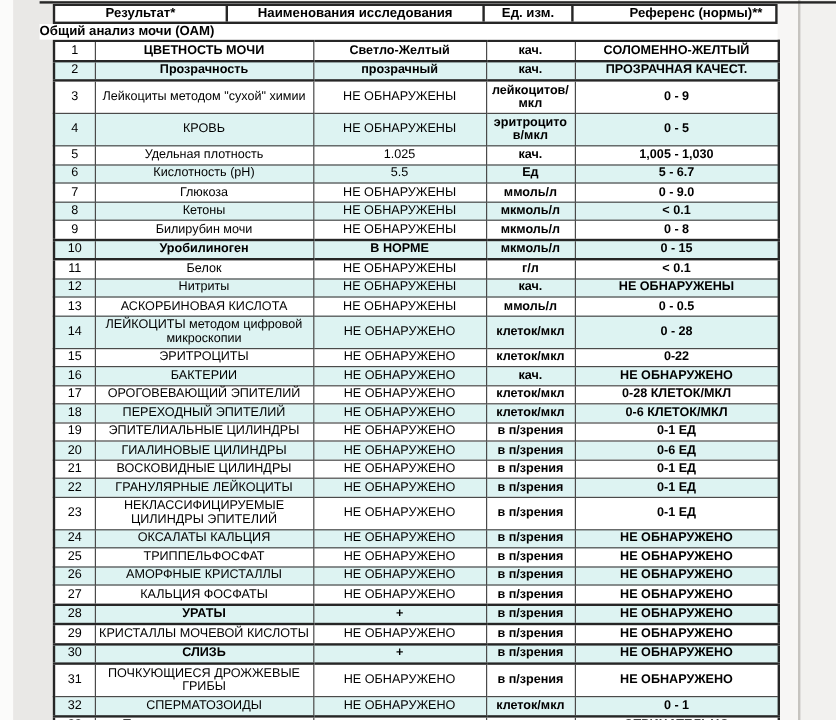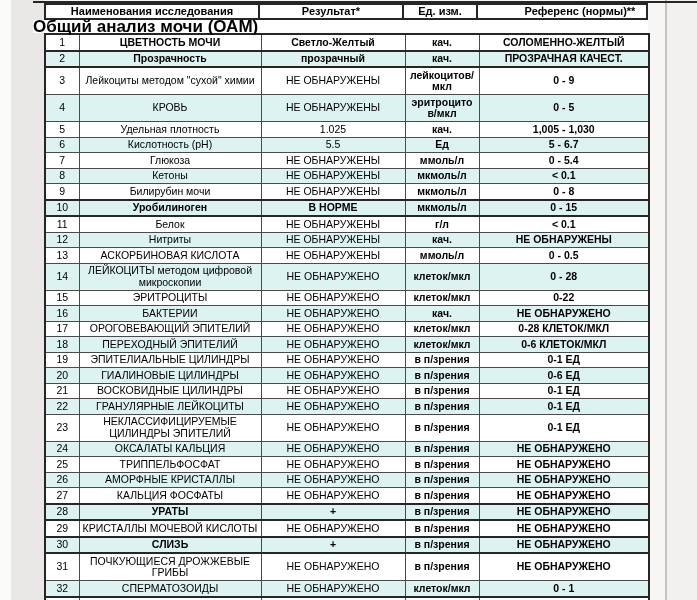--- a/index.html
+++ b/index.html
@@ -14,21 +14,21 @@
   .report { position:absolute; left:44px; top:3px; width:604px; }
 
   .hdr-row { display:flex; width:604px; border:2px solid var(--border-dark,#222); background:#fff;
              font-weight:bold; font-size:11px; height:17px; align-items:center; }
   .hdr-cell { text-align:center; border-right:2px solid var(--border-dark,#222); height:100%;
               display:flex; align-items:center; justify-content:center; line-height:11px; }
   .hdr-cell:last-child { border-right:none;margin-left:36px; }
   .hc-name { width:214px; } .hc-result { width:144px; } .hc-unit { width:74px; } .hc-ref { flex:1; }
 
   .section-row { position:relative; left:-11px; width:615px; background:#fff; height:13px;
-                 font-weight:bold; font-size:17px; line-height:13px; white-space:nowrap; }
+                 font-weight:bold; font-size:11px; line-height:13px; white-space:nowrap; }
 
   table.results { border-collapse:collapse; width:604px; table-layout:fixed;
                   border:2px solid var(--border-dark,#222); background:#fff; }
   table.results td { border:1px solid #4a4a4a; font-size:10.5px; line-height:11.5px;
                      padding:1.5px 3px; vertical-align:middle; text-align:center; }
   td.c-num  { font-size:10px; }
   td.c-name { text-align:left; font-size:10px; overflow-wrap:break-word; }
   td.c-unit { font-weight:bold; word-break:break-all; line-height:11px; padding:1px 2px; }
   td.c-ref  { font-weight:bold; }
   tr.hl td  { background:var(--hl,#ddf3f2); }
@@ -40,22 +40,22 @@
 
 <div class="screen">
   <div class="left-strip"></div>
   <div class="page-bg"></div>
   <div class="gray-band"></div>
   <div class="right-divider"></div>
   <div class="top-rule"></div>
 
   <div class="report">
     <div class="hdr-row">
+      <div class="hdr-cell hc-result">Результат*</div>
       <div class="hdr-cell hc-name">Наименования исследования</div>
-      <div class="hdr-cell hc-result">Результат*</div>
       <div class="hdr-cell hc-unit">Ед. изм.</div>
       <div class="hdr-cell hc-ref">Референс (нормы)**</div>
     </div>
 
     <div class="section-row">Общий анализ мочи (ОАМ)</div>
 
     <table class="results">
       <colgroup>
         <col style="width:34px">
           <col style="width:182px">
@@ -104,21 +104,21 @@
     <td class="c-name">Кислотность (рН)</td>
     <td class="c-result">5.5</td>
     <td class="c-unit">Ед</td>
     <td class="c-ref">5 - 6.7</td>
   </tr>
           <tr>
     <td class="c-num">7</td>
     <td class="c-name">Глюкоза</td>
     <td class="c-result">НЕ ОБНАРУЖЕНЫ</td>
     <td class="c-unit">ммоль/л</td>
-    <td class="c-ref">0 - 5.4</td>
+    <td class="c-ref">0 - 9.0</td>
   </tr>
           <tr class="hl">
     <td class="c-num">8</td>
     <td class="c-name">Кетоны</td>
     <td class="c-result">НЕ ОБНАРУЖЕНЫ</td>
     <td class="c-unit">мкмоль/л</td>
     <td class="c-ref">&lt; 0.1</td>
   </tr>
           <tr>
     <td class="c-num">9</td>

